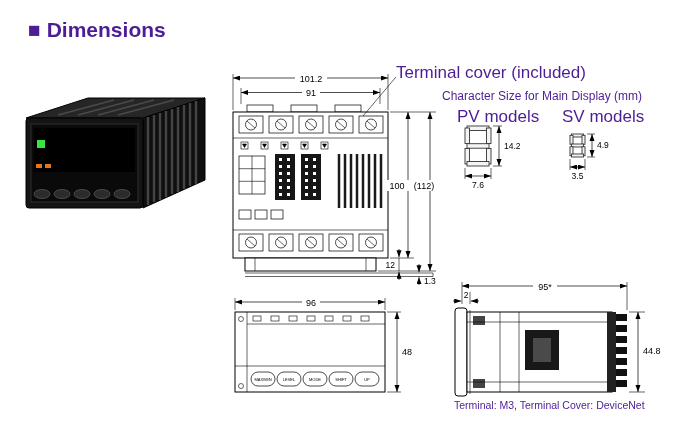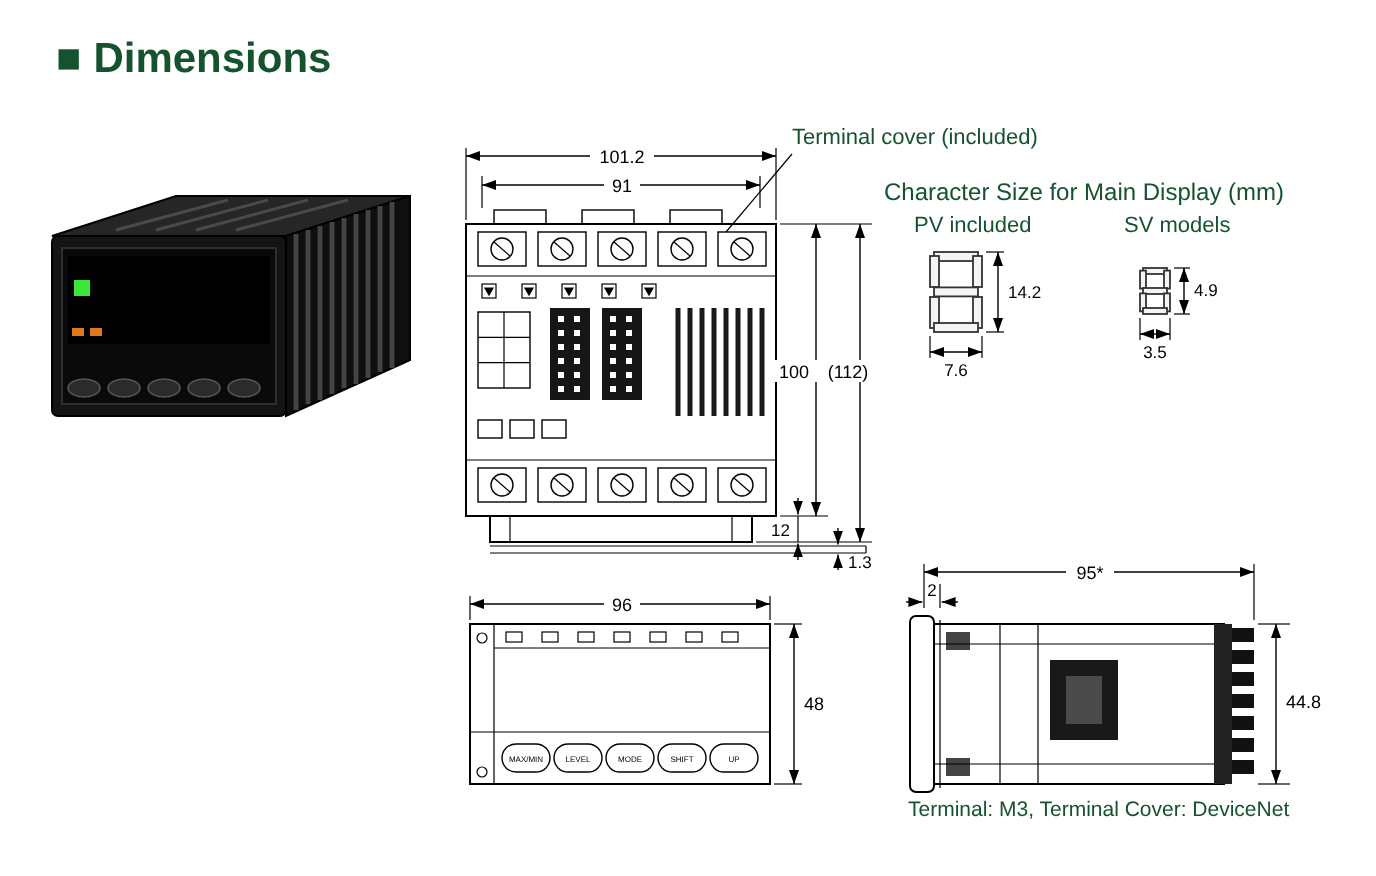--- a/index.html
+++ b/index.html
@@ -1,21 +1,21 @@
 <!DOCTYPE html>
 <html><head>
 <meta charset="utf-8">
 <style>
   *{margin:0;padding:0;box-sizing:border-box}
   body{background:#fff}
   .page{position:relative;width:688px;height:438px;background:#fff;
-        font-family:"Liberation Sans",sans-serif;color:#14532d;overflow:hidden}
+        font-family:"Liberation Sans",sans-serif;color:#4c1d95;overflow:hidden}
   .title{position:absolute;left:28px;top:18px;font-size:21px;font-weight:bold}
   .title .bullet{margin-right:6px}
-  .lbl{position:absolute;font-size:11px;white-space:nowrap}
+  .lbl{position:absolute;font-size:17px;white-space:nowrap}
   .heading{position:absolute;font-weight:normal;font-size:12px;white-space:nowrap}
   .notes{position:absolute;font-size:10.5px;line-height:13.5px;white-space:nowrap}
   svg.draw{position:absolute;overflow:visible}
   svg text{font-family:"Liberation Sans",sans-serif;font-size:9px;fill:#000}
   .t85{font-size:8.5px}
   .t4{font-size:4px}
   .thin{stroke:#000;stroke-width:0.6;fill:none}
   .dim{stroke:#000;stroke-width:0.7;fill:none}
   .out{fill:#fff;stroke:#000;stroke-width:1}
   .outt{fill:#fff;stroke:#000;stroke-width:0.7}
@@ -265,21 +265,21 @@
       <line x1="194" y1="225" x2="194" y2="217.2" class="dim" marker-end="url(#ae)"></line>
       <text x="199" y="224" class="t85">1.3</text>
 
       <line x1="171" y1="17" x2="138" y2="56" class="thin"></line>
     </g>
   </svg>
 
   <div class="lbl" style="left:396px;top:63px">Terminal cover (included)</div>
 
   <div class="heading" style="left:442px;top:89px">Character Size for Main Display (mm)</div>
-  <div class="lbl" style="left:457px;top:107px">PV included</div>
+  <div class="lbl" style="left:457px;top:107px">PV models</div>
   <div class="lbl" style="left:562px;top:107px">SV models</div>
 
   <svg class="draw" style="left:455px;top:120px" width="100" height="75" viewBox="0 0 100 75">
     <g>
       <rect class="seg" x="12" y="6" width="22" height="4.5"></rect>
       <rect class="seg" x="10" y="8" width="4.5" height="15.5"></rect>
       <rect class="seg" x="31.5" y="8" width="4.5" height="15.5"></rect>
       <rect class="seg" x="12" y="23.7" width="22" height="4.5"></rect>
       <rect class="seg" x="10" y="28.5" width="4.5" height="15.5"></rect>
       <rect class="seg" x="31.5" y="28.5" width="4.5" height="15.5"></rect>

